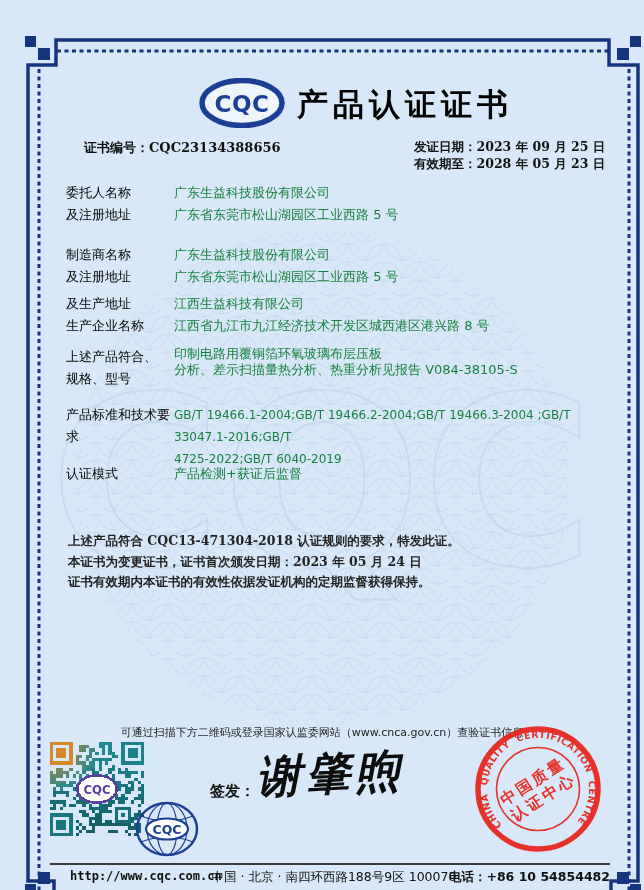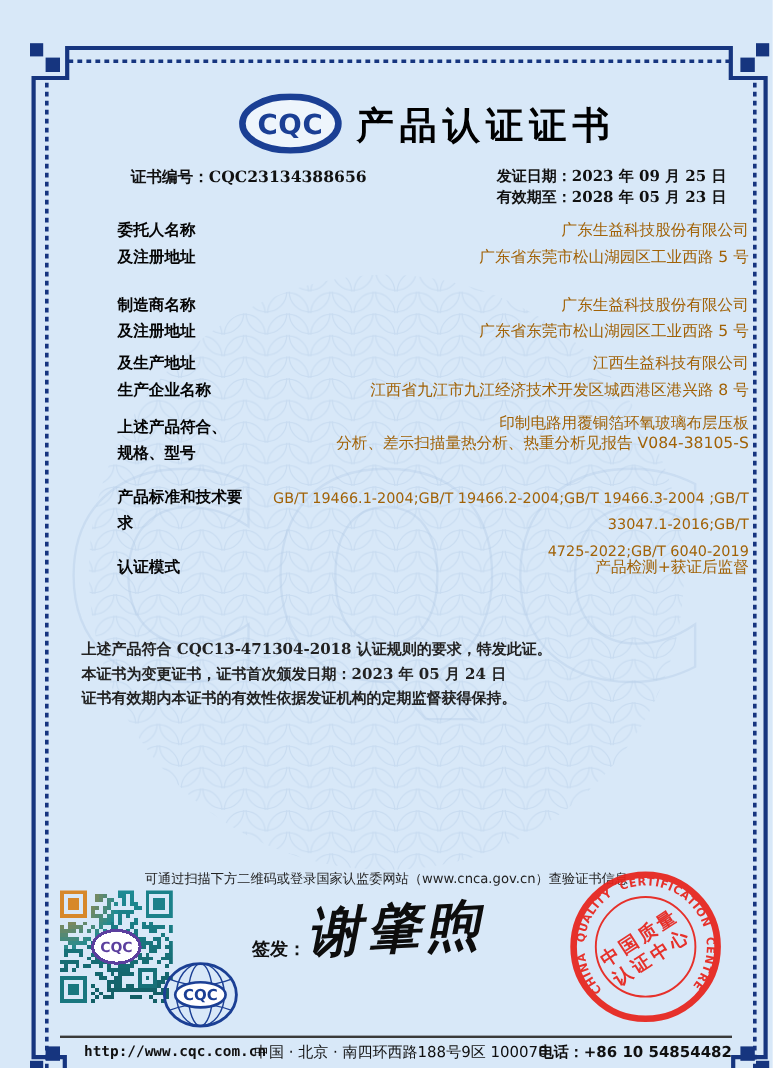--- a/index.html
+++ b/index.html
@@ -11,26 +11,26 @@
   }
   .abs{position:absolute;}
   svg{display:block;}
   
   .hdr-logo{left:198px; top:78px;}
   .title{
     left:297px; top:84px; font-size:31px; font-weight:700; letter-spacing:5px;
     color:#000; white-space:nowrap;
   }
   .kai{font-family:"DejaVu Serif","Liberation Serif",serif;}
-  .certno{left:84px; top:139px; font-size:13px; font-weight:700; white-space:nowrap;margin-left:25px;}
+  .certno{left:84px; top:139px; font-size:13px; font-weight:700; white-space:nowrap;}
   .dates{left:414px; top:138px; font-size:12.5px; font-weight:700; line-height:17px; white-space:nowrap;}
   
   .frow{position:absolute; left:66px; width:550px;}
-  .flabels{position:absolute; left:0; top:0; width:106px; font-size:13px; font-weight:700; line-height:22px; color:#050505;margin-left:32px;}
-  .fvalues{position:absolute; left:108px; top:0; width:450px; font-size:13px; line-height:22px; color:#a16207;text-align:right;}
+  .flabels{position:absolute; left:0; top:0; width:106px; font-size:13px; font-weight:400; line-height:22px; color:#050505;}
+  .fvalues{position:absolute; left:108px; top:0; width:450px; font-size:13px; line-height:22px; color:#15803d;}
   .r1{top:182px;} .r2{top:244px;} .r3{top:293px;} .r4{top:346px;} .r5{top:404px;} .r6{top:463px;}
   .r4 .fvalues{line-height:15.5px;}
   .r5 .fvalues{font-size:12px;}
   
   .statements{left:68px; top:489px; width:500px; font-size:12.5px; font-weight:600; line-height:20.5px; color:#222;margin-top:42px;}
   
   .verify{left:322px; top:725px; transform:translateX(-50%); font-size:11px; color:#222; white-space:nowrap;}
   .qr{left:50px; top:742px;}
   .signoff-label{left:210px; top:782px; font-size:15px; font-weight:700;}
   .signature{

